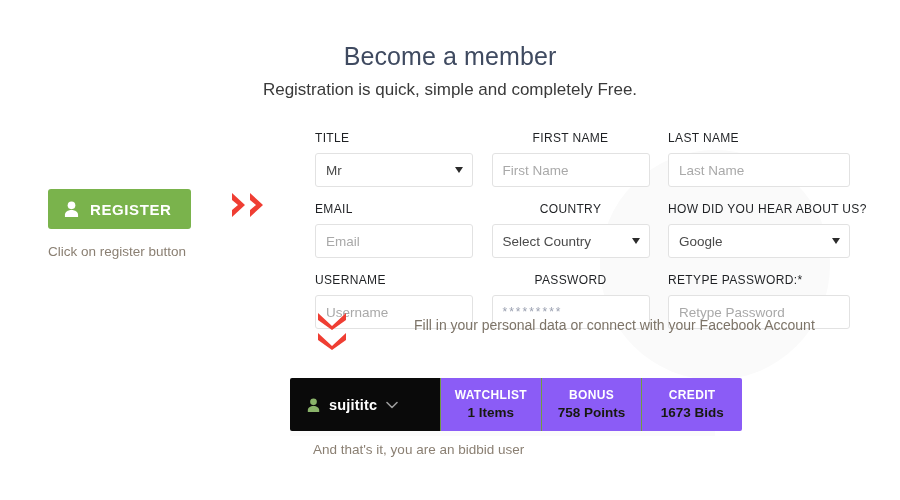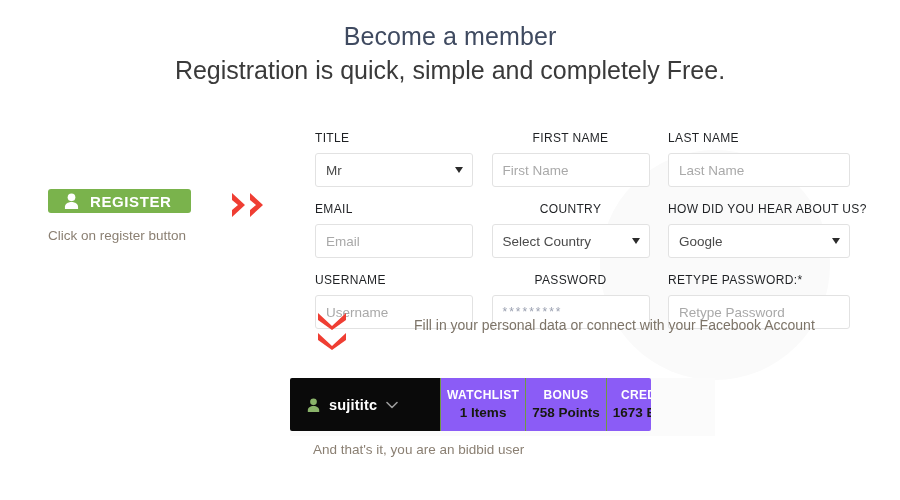--- a/index.html
+++ b/index.html
@@ -30,53 +30,53 @@
     height: 230px;
     border-radius: 50%;
     background: #fafafa;
     pointer-events: none;
   }
 
   
   .header {
     position: absolute;
     left: 0;
-    top: 20px;
+    top: 40px;
     width: 900px;
     text-align: center;
   }
   .headline {
     margin: 0;
     font-size: 25px;
     font-weight: normal;
     color: #3f4a60;
     letter-spacing: 0.1px;
     line-height: 32px;
   }
   .subheadline {
     margin: 4px 0 0 0;
-    font-size: 25px;
+    font-size: 17px;
     font-weight: normal;
     color: #3a3a3a;
     line-height: 28px;
   }
 
   
   .step-register {
     position: absolute;
     left: 48px;
     top: 189px;
     width: 200px;
   }
   .register-button {
     display: flex;
     align-items: center;
     gap: 11px;
     width: 143px;
-    height: 24px;
+    height: 40px;
     box-sizing: border-box;
     padding: 0 16px;
     background: #7ab34c;
     border: none;
     border-radius: 3px;
     cursor: pointer;
   }
   .register-button .person-icon {
     display: block;
     width: 15px;
@@ -225,21 +225,21 @@
     left: 0;
     top: 0;
     width: 425px;
     height: 58px;
     background: #fbfbfb;
   }
   .userbar {
     position: relative;
     display: flex;
     height: 53px;
-    width: 361px;
+    width: 452px;
     box-sizing: border-box;
     border-radius: 2px;
     overflow: hidden;
   }
   .userbar-account {
     background: #0a0a0a;
     display: flex;
     align-items: center;
     gap: 9px;
     padding: 0 14px 0 17px;

